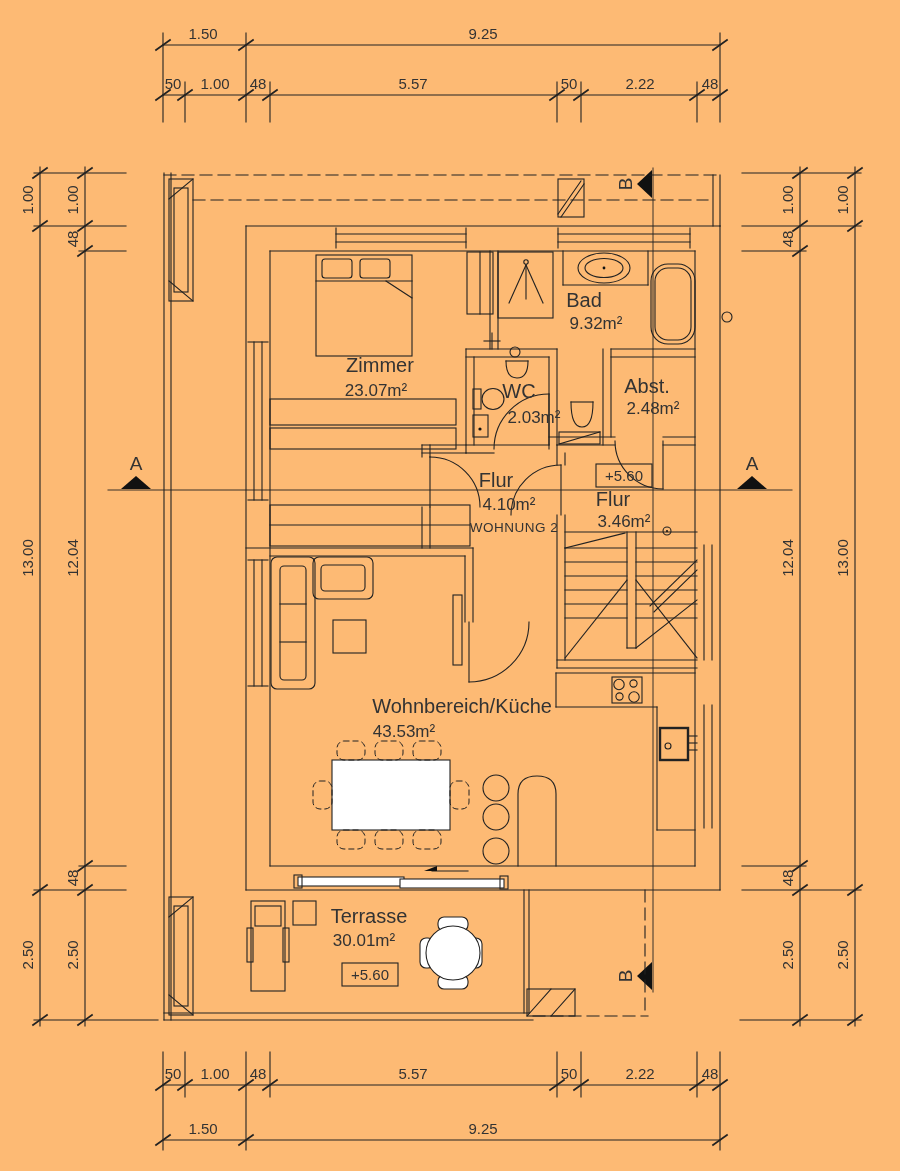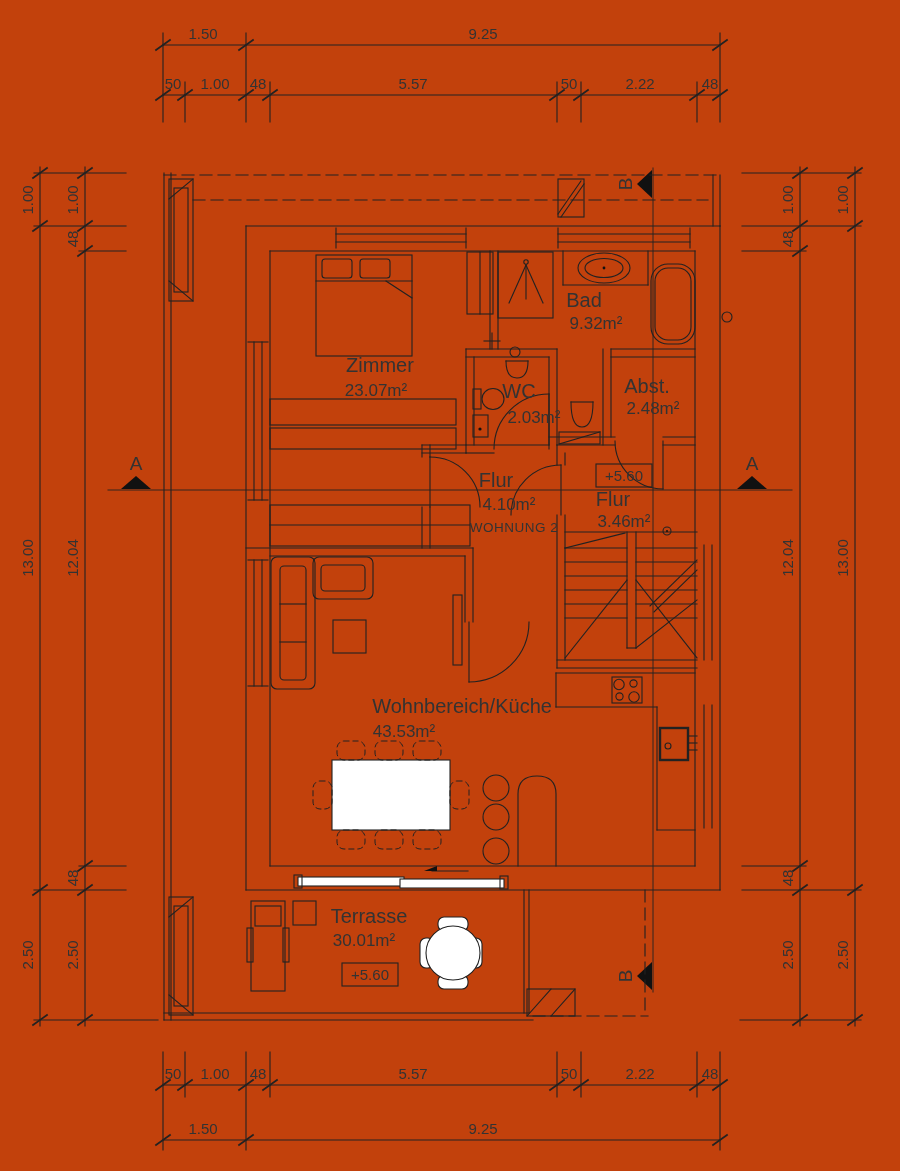--- a/index.html
+++ b/index.html
@@ -1,16 +1,16 @@
 <!DOCTYPE html>
 <html><head>
 <meta charset="utf-8">
 <style>
   html,body{margin:0;padding:0;background:#fff;}
-  #page{width:900px;height:1171px;background:#c2410c;position:relative;overflow:hidden;}
+  #page{width:900px;height:1171px;background:#fdba74;position:relative;overflow:hidden;}
   svg{display:block;}
   #plan line,#plan rect,#plan circle,#plan ellipse,#plan path,#plan polygon,#plan polyline{
     stroke:#222;fill:none;stroke-width:1.1;stroke-linecap:square;}
   #plan .dash{stroke-dasharray:12 6;}
   #plan .dsh2{stroke-dasharray:5 4;stroke-width:1;}
   #plan .thick{stroke-width:2.4;}
   #plan .fillb{fill:#111;stroke:none;}
   #plan .wf{fill:#fff;}
   #plan .tk{stroke-width:1.7;}
   #plan text{fill:#333;stroke:none;font-family:"Liberation Sans",sans-serif;}

